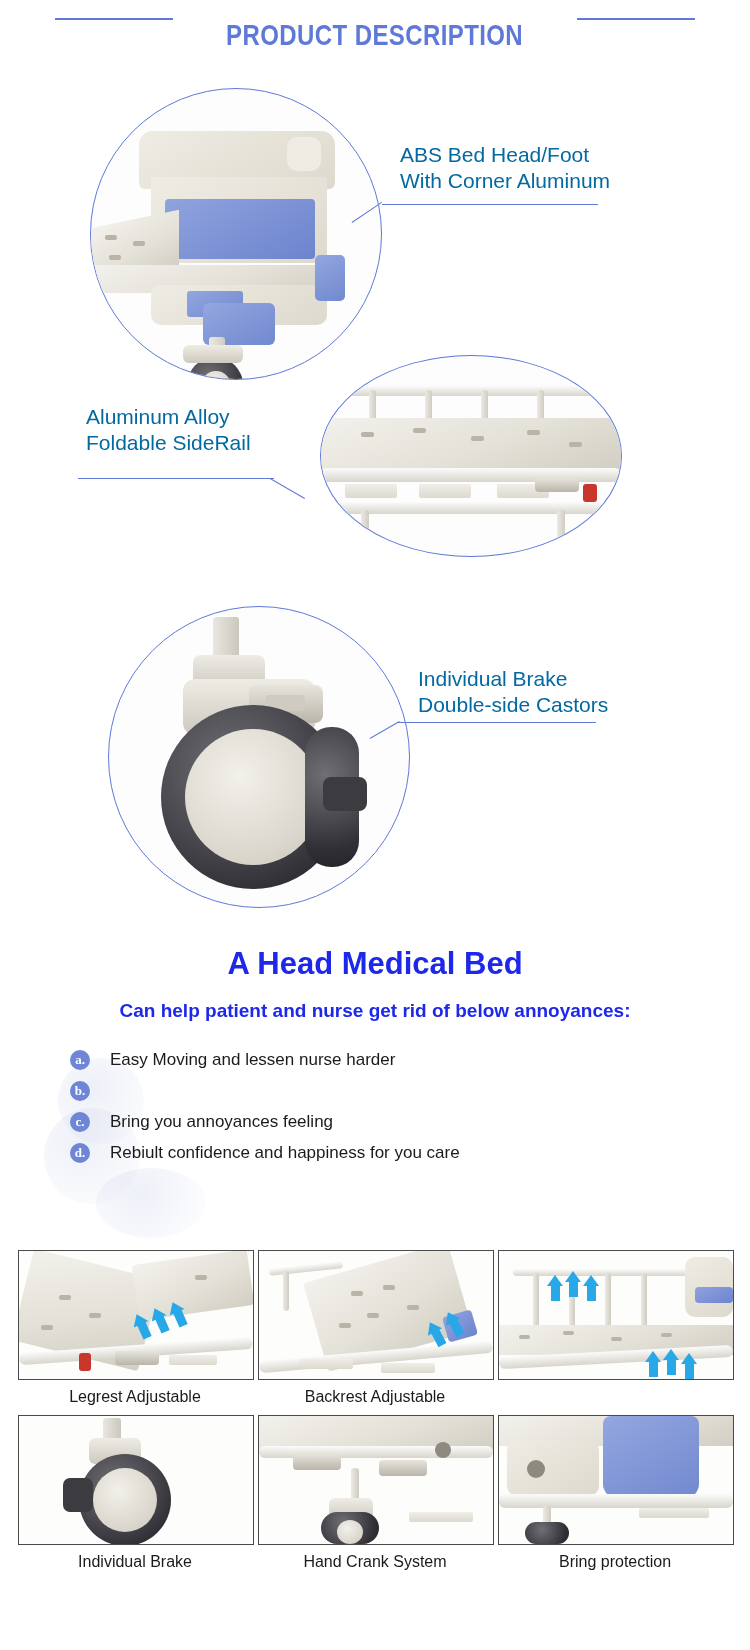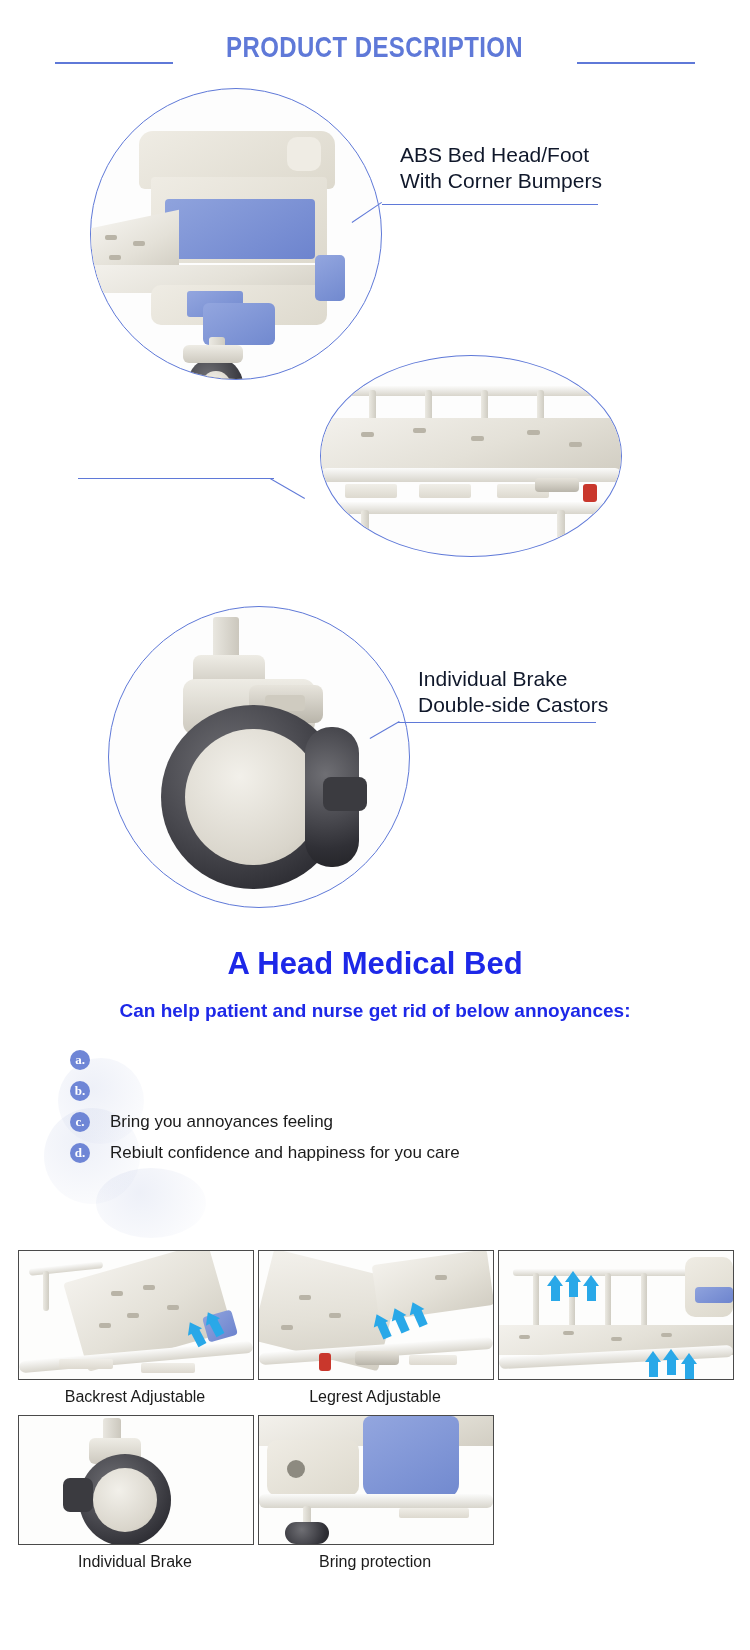--- a/index.html
+++ b/index.html
@@ -9,21 +9,21 @@
     background:#ffffff;
     font-family:"Liberation Sans", sans-serif;
     position:relative;overflow:hidden;
     -webkit-font-smoothing:antialiased;
   }
   .page{position:relative;width:750px;height:1650px;}
 
   
   .header{
     position:absolute;left:0;top:18px;width:750px;height:46px;
-    display:flex;align-items:flex-end;justify-content:center;gap:16px;
+    display:flex;align-items:flex-start;justify-content:center;gap:16px;
   }
   .hline{height:2px;background:#5f79d8;width:118px;}
   .header-title{
     color:#5f79d8;font-size:30px;font-weight:700;letter-spacing:0.5px;
     transform:scaleX(.80);transform-origin:center;white-space:nowrap;
     font-family:"Liberation Sans", sans-serif;
   }
 
   
   .bubble{
@@ -43,21 +43,21 @@
   .hole{position:absolute;background:#b9b4a7;border-radius:2px;}
 
   
   .tire{position:absolute;border-radius:50%;background:radial-gradient(circle at 38% 34%,#6f6f74 0%,#4a4a50 45%,#303036 75%,#232327 100%);}
   .hub{position:absolute;border-radius:50%;background:radial-gradient(circle at 40% 35%,#f2f0ea,#d9d5cb 70%,#c3bfb4 100%);}
   .fork{position:absolute;background:linear-gradient(180deg,#eeece5,#cdc9bf);border-radius:6px;}
   .stem{position:absolute;background:linear-gradient(90deg,#e9e7e0,#cbc7bd);border-radius:3px;}
   .pedal{position:absolute;background:linear-gradient(180deg,#e7e4dc,#b9b5aa);border-radius:4px;}
 
   
-  .callout{position:absolute;color:#0f172a;font-size:21px;line-height:26px;font-weight:400;white-space:nowrap;}
+  .callout{position:absolute;color:#0369a1;font-size:21px;line-height:26px;font-weight:400;white-space:nowrap;}
   .callout.right{text-align:left;}
   .callout.leftal{text-align:left;}
   .leader{position:absolute;}
   .leader .lh{position:absolute;height:1.4px;background:#5f79d8;}
   .leader .ld{position:absolute;height:1.4px;background:#5f79d8;transform-origin:left center;}
 
   
   .goodbed{
     position:absolute;left:0;top:946px;width:750px;text-align:center;
     color:#1d28e8;font-size:31px;font-weight:700;
@@ -135,21 +135,21 @@
       <div class="fork" style="left:92px;top:256px;width:60px;height:18px;"></div>
     </div>
   </div>
 
   <div class="leader" style="left:352px;top:196px;width:250px;height:40px;">
     <div class="ld" style="left:0px;top:26px;width:36px;transform:rotate(-34deg);"></div>
     <div class="lh" style="left:30px;top:8px;width:216px;"></div>
   </div>
   <div class="callout right" style="left:400px;top:142px;">
     <div>ABS Bed Head/Foot</div>
-    <div>With Corner Bumpers</div>
+    <div>With Corner Aluminum</div>
   </div>
 
   <div class="bubble" style="left:320px;top:355px;width:300px;height:200px;border-radius:50%;">
     <div class="scene">
       <div class="rail" style="left:10px;top:30px;width:280px;height:10px;"></div>
       <div class="post" style="left:48px;top:34px;width:7px;height:36px;"></div>
       <div class="post" style="left:104px;top:34px;width:7px;height:36px;"></div>
       <div class="post" style="left:160px;top:34px;width:7px;height:36px;"></div>
       <div class="post" style="left:216px;top:34px;width:7px;height:36px;"></div>
       <div class="plate" style="left:0px;top:62px;width:300px;height:52px;"></div>
@@ -167,20 +167,24 @@
       <div style="position:absolute;left:262px;top:128px;width:14px;height:18px;background:#c9372c;border-radius:3px;"></div>
       <div class="post" style="left:40px;top:154px;width:8px;height:34px;"></div>
       <div class="post" style="left:236px;top:154px;width:8px;height:34px;"></div>
     </div>
   </div>
 
   <div class="leader" style="left:78px;top:470px;width:236px;height:46px;">
     <div class="lh" style="left:0px;top:8px;width:196px;"></div>
     <div class="ld" style="left:192px;top:8px;width:40px;transform:rotate(30deg);"></div>
   </div>
+  <div class="callout leftal" style="left:86px;top:404px;">
+    <div>Aluminum Alloy</div>
+    <div>Foldable SideRail</div>
+  </div>
 
   <div class="bubble" style="left:108px;top:606px;width:300px;height:300px;">
     <div class="scene">
       <div class="stem" style="left:104px;top:10px;width:26px;height:46px;"></div>
       <div class="fork" style="left:84px;top:48px;width:72px;height:34px;border-radius:8px;"></div>
       <div class="fork" style="left:74px;top:72px;width:132px;height:56px;border-radius:12px;"></div>
       <div class="pedal" style="left:140px;top:78px;width:74px;height:38px;border-radius:8px;"></div>
       <div class="pedal" style="left:156px;top:88px;width:40px;height:16px;border-radius:4px;background:#cfcbc0;"></div>
       <div class="tire" style="left:52px;top:98px;width:184px;height:184px;"></div>
       <div class="hub" style="left:76px;top:122px;width:136px;height:136px;"></div>
@@ -201,37 +205,66 @@
   <div class="goodbed">A Head Medical Bed</div>
   <div class="subhead">Can help patient and nurse get rid of below annoyances:</div>
 
   <div class="ghost" style="left:58px;top:1058px;width:86px;height:86px;"></div>
   <div class="ghost" style="left:44px;top:1108px;width:96px;height:96px;"></div>
   <div class="ghost" style="left:96px;top:1168px;width:110px;height:70px;"></div>
 
   <div class="bullets">
     <div class="bullet-row">
       <div class="badge">a.</div>
+      <div class="bullet-text">Easy Moving and lessen nurse harder</div>
     </div>
     <div class="bullet-row">
       <div class="badge">b.</div>
     </div>
     <div class="bullet-row">
       <div class="badge">c.</div>
       <div class="bullet-text">Bring you annoyances feeling</div>
     </div>
     <div class="bullet-row">
       <div class="badge">d.</div>
       <div class="bullet-text">Rebiult confidence and happiness for you care</div>
     </div>
   </div>
 
   <div class="grid">
 
     <div class="grid-row">
+
+      <div class="cell">
+        <div class="photo">
+          <div class="plate" style="left:2px;top:12px;width:130px;height:94px;transform:rotate(14deg);border-radius:4px;"></div>
+          <div class="plate" style="left:116px;top:6px;width:116px;height:56px;transform:rotate(-8deg);border-radius:4px;"></div>
+          <div class="hole" style="left:40px;top:44px;width:12px;height:5px;"></div>
+          <div class="hole" style="left:70px;top:62px;width:12px;height:5px;"></div>
+          <div class="hole" style="left:22px;top:74px;width:12px;height:5px;"></div>
+          <div class="hole" style="left:176px;top:24px;width:12px;height:5px;"></div>
+          <div class="rail" style="left:0px;top:94px;width:234px;height:12px;transform:rotate(-4deg);"></div>
+          <div class="pedal" style="left:96px;top:100px;width:44px;height:14px;"></div>
+          <div style="position:absolute;left:60px;top:102px;width:12px;height:18px;background:#c9372c;border-radius:3px;"></div>
+          <div class="slat" style="left:150px;top:104px;width:48px;height:10px;"></div>
+          <div class="arw" style="left:118px;top:74px;transform:rotate(-24deg);">
+              <b></b>
+              <i></i>
+            </div>
+          <div class="arw" style="left:136px;top:68px;transform:rotate(-24deg);">
+              <b></b>
+              <i></i>
+            </div>
+          <div class="arw" style="left:154px;top:62px;transform:rotate(-24deg);">
+              <b></b>
+              <i></i>
+            </div>
+        </div>
+        <div class="cap">Legrest Adjustable</div>
+      </div>
 
       <div class="cell">
         <div class="photo">
           <div class="rail" style="left:10px;top:14px;width:74px;height:7px;transform:rotate(-6deg);"></div>
           <div class="post" style="left:24px;top:20px;width:6px;height:40px;"></div>
           <div class="plate" style="left:54px;top:10px;width:150px;height:92px;transform:rotate(-16deg);border-radius:4px;"></div>
           <div class="hole" style="left:92px;top:40px;width:12px;height:5px;"></div>
           <div class="hole" style="left:124px;top:34px;width:12px;height:5px;"></div>
           <div class="hole" style="left:108px;top:62px;width:12px;height:5px;"></div>
           <div class="hole" style="left:148px;top:54px;width:12px;height:5px;"></div>
@@ -243,48 +276,20 @@
           <div class="arw" style="left:172px;top:82px;transform:rotate(-28deg);">
               <b></b>
               <i></i>
             </div>
           <div class="arw" style="left:190px;top:72px;transform:rotate(-28deg);">
               <b></b>
               <i></i>
             </div>
         </div>
         <div class="cap">Backrest Adjustable</div>
-      </div>
-
-      <div class="cell">
-        <div class="photo">
-          <div class="plate" style="left:2px;top:12px;width:130px;height:94px;transform:rotate(14deg);border-radius:4px;"></div>
-          <div class="plate" style="left:116px;top:6px;width:116px;height:56px;transform:rotate(-8deg);border-radius:4px;"></div>
-          <div class="hole" style="left:40px;top:44px;width:12px;height:5px;"></div>
-          <div class="hole" style="left:70px;top:62px;width:12px;height:5px;"></div>
-          <div class="hole" style="left:22px;top:74px;width:12px;height:5px;"></div>
-          <div class="hole" style="left:176px;top:24px;width:12px;height:5px;"></div>
-          <div class="rail" style="left:0px;top:94px;width:234px;height:12px;transform:rotate(-4deg);"></div>
-          <div class="pedal" style="left:96px;top:100px;width:44px;height:14px;"></div>
-          <div style="position:absolute;left:60px;top:102px;width:12px;height:18px;background:#c9372c;border-radius:3px;"></div>
-          <div class="slat" style="left:150px;top:104px;width:48px;height:10px;"></div>
-          <div class="arw" style="left:118px;top:74px;transform:rotate(-24deg);">
-              <b></b>
-              <i></i>
-            </div>
-          <div class="arw" style="left:136px;top:68px;transform:rotate(-24deg);">
-              <b></b>
-              <i></i>
-            </div>
-          <div class="arw" style="left:154px;top:62px;transform:rotate(-24deg);">
-              <b></b>
-              <i></i>
-            </div>
-        </div>
-        <div class="cap">Legrest Adjustable</div>
       </div>
 
       <div class="cell">
         <div class="photo">
           <div class="rail" style="left:14px;top:18px;width:176px;height:7px;"></div>
           <div class="post" style="left:34px;top:22px;width:6px;height:56px;"></div>
           <div class="post" style="left:70px;top:22px;width:6px;height:56px;"></div>
           <div class="post" style="left:106px;top:22px;width:6px;height:56px;"></div>
           <div class="post" style="left:142px;top:22px;width:6px;height:56px;"></div>
           <div class="absPanel" style="left:186px;top:6px;width:48px;height:60px;border-radius:10px;"></div>
@@ -330,20 +335,35 @@
         <div class="photo">
           <div class="stem" style="left:84px;top:2px;width:18px;height:26px;"></div>
           <div class="fork" style="left:70px;top:22px;width:52px;height:26px;"></div>
           <div class="tire" style="left:60px;top:38px;width:92px;height:92px;"></div>
           <div class="hub" style="left:74px;top:52px;width:64px;height:64px;"></div>
           <div style="position:absolute;left:44px;top:62px;width:30px;height:34px;background:#3b3b40;border-radius:7px;"></div>
         </div>
         <div class="cap">Individual Brake</div>
       </div>
 
+      <div class="cell">
+        <div class="photo">
+          <div class="plate" style="left:0px;top:0px;width:234px;height:34px;"></div>
+          <div class="rail" style="left:0px;top:30px;width:234px;height:12px;"></div>
+          <div class="pedal" style="left:34px;top:38px;width:48px;height:16px;"></div>
+          <div class="pedal" style="left:120px;top:44px;width:48px;height:16px;"></div>
+          <div style="position:absolute;left:176px;top:26px;width:16px;height:16px;border-radius:50%;background:#8d8a80;"></div>
+          <div class="post" style="left:92px;top:52px;width:8px;height:44px;"></div>
+          <div class="fork" style="left:70px;top:82px;width:44px;height:22px;"></div>
+          <div class="tire" style="left:62px;top:96px;width:58px;height:32px;border-radius:26px;"></div>
+          <div class="hub" style="left:78px;top:104px;width:26px;height:24px;"></div>
+          <div class="slat" style="left:150px;top:96px;width:64px;height:10px;"></div>
+        </div>
+        <div class="cap">Hand Crank System</div>
+      </div>
 
       <div class="cell">
         <div class="photo">
           <div class="plate" style="left:0px;top:0px;width:234px;height:30px;"></div>
           <div class="blueBump" style="left:104px;top:0px;width:96px;height:82px;border-radius:8px 8px 14px 14px;"></div>
           <div class="absPanel" style="left:8px;top:24px;width:92px;height:56px;"></div>
           <div style="position:absolute;left:28px;top:44px;width:18px;height:18px;border-radius:50%;background:#8d8a80;"></div>
           <div class="rail" style="left:0px;top:78px;width:234px;height:14px;"></div>
           <div class="post" style="left:44px;top:90px;width:8px;height:38px;"></div>
           <div class="tire" style="left:26px;top:106px;width:44px;height:22px;border-radius:20px;"></div>

